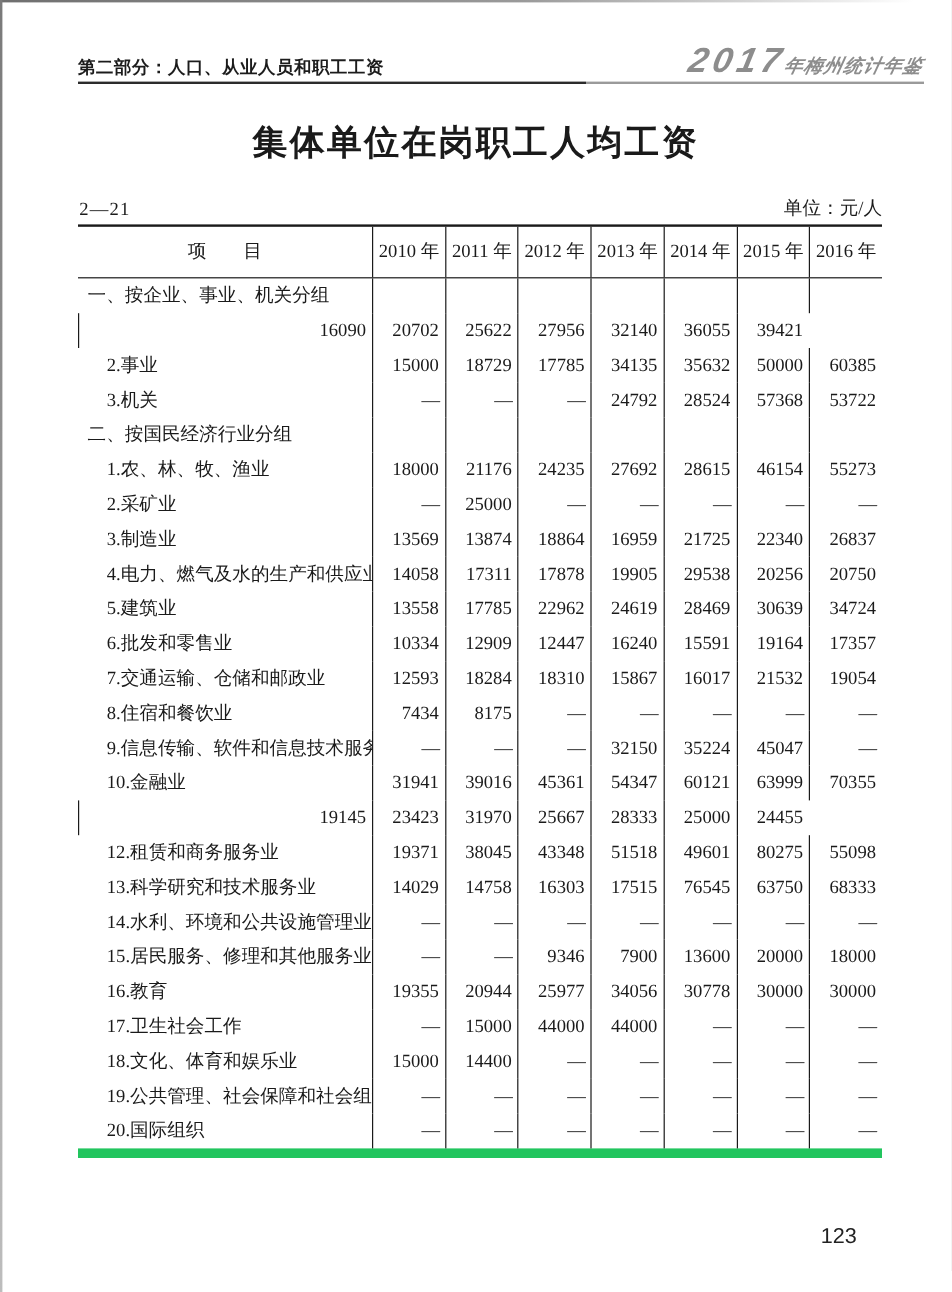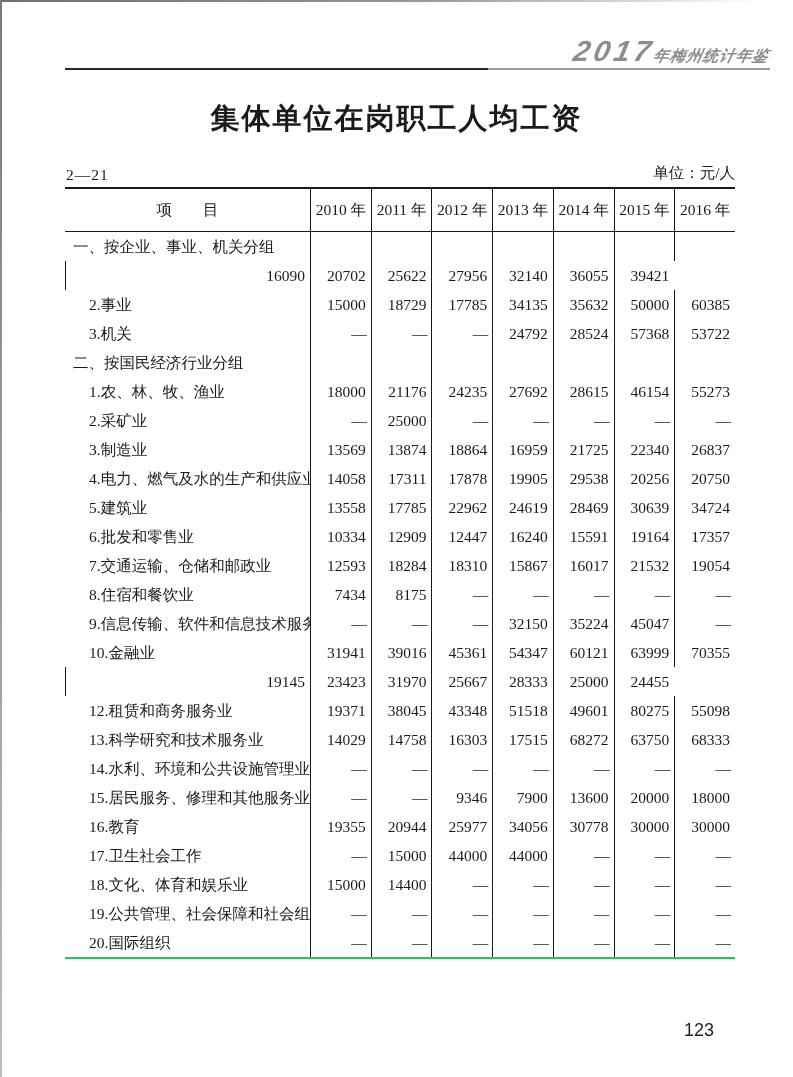--- a/index.html
+++ b/index.html
@@ -58,21 +58,21 @@
   .table-meta {
     position:absolute; top:162px; left:65px; width:670px; height:22px;
     font-size:15.5px;
   }
   .table-no   { position:absolute; left:1px; bottom:0; letter-spacing:1px; }
   .unit-label { position:absolute; right:0; bottom:0; }
   
   .stat-table {
     position:absolute; top:187px; left:65px; width:670px;
     border-top:2.5px solid #1a1a1a;
-    border-bottom:2px solid #22c55e;
+    border-bottom:8px solid #22c55e;
   }
   .trow { display:grid; grid-template-columns:245px repeat(7,1fr); }
   .trow.thead { height:43px; border-bottom:1.5px solid #1a1a1a; }
   .trow.tbody { height:29px; }
   .cell { overflow:hidden; white-space:nowrap; }
   .thead .cell {
     text-align:center; line-height:42px; font-size:15.5px;
   }
   .tbody .cell { line-height:29px; font-size:15.5px; }
   .ycell { border-left:1.2px solid #1a1a1a; }
@@ -88,20 +88,21 @@
   }
 </style>
 </head>
 <body>
 
 <div class="page">
   <div class="scan-edge-top"></div>
   <div class="scan-edge-left"></div>
 
   <div class="running-head">
+    <div class="head-left">第二部分：人口、从业人员和职工工资</div>
     <div class="head-right">
       <span class="logo-year">2017</span><span class="logo-rest">年梅州统计年鉴</span>
     </div>
   </div>
   <div class="head-rule"></div>
 
   <h1 class="doc-title">集体单位在岗职工人均工资</h1>
 
   <div class="table-meta">
     <span class="table-no">2—21</span>
@@ -286,21 +287,21 @@
         <div class="cell ycell">49601</div>
         <div class="cell ycell">80275</div>
         <div class="cell ycell">55098</div>
       </div>
       <div class="trow tbody">
         <div class="cell lcell indent-1">13.科学研究和技术服务业</div>
         <div class="cell ycell">14029</div>
         <div class="cell ycell">14758</div>
         <div class="cell ycell">16303</div>
         <div class="cell ycell">17515</div>
-        <div class="cell ycell">68272</div>
+        <div class="cell ycell">76545</div>
         <div class="cell ycell">63750</div>
         <div class="cell ycell">68333</div>
       </div>
       <div class="trow tbody">
         <div class="cell lcell indent-1">14.水利、环境和公共设施管理业</div>
         <div class="cell ycell dash">—</div>
         <div class="cell ycell dash">—</div>
         <div class="cell ycell dash">—</div>
         <div class="cell ycell dash">—</div>
         <div class="cell ycell dash">—</div>

